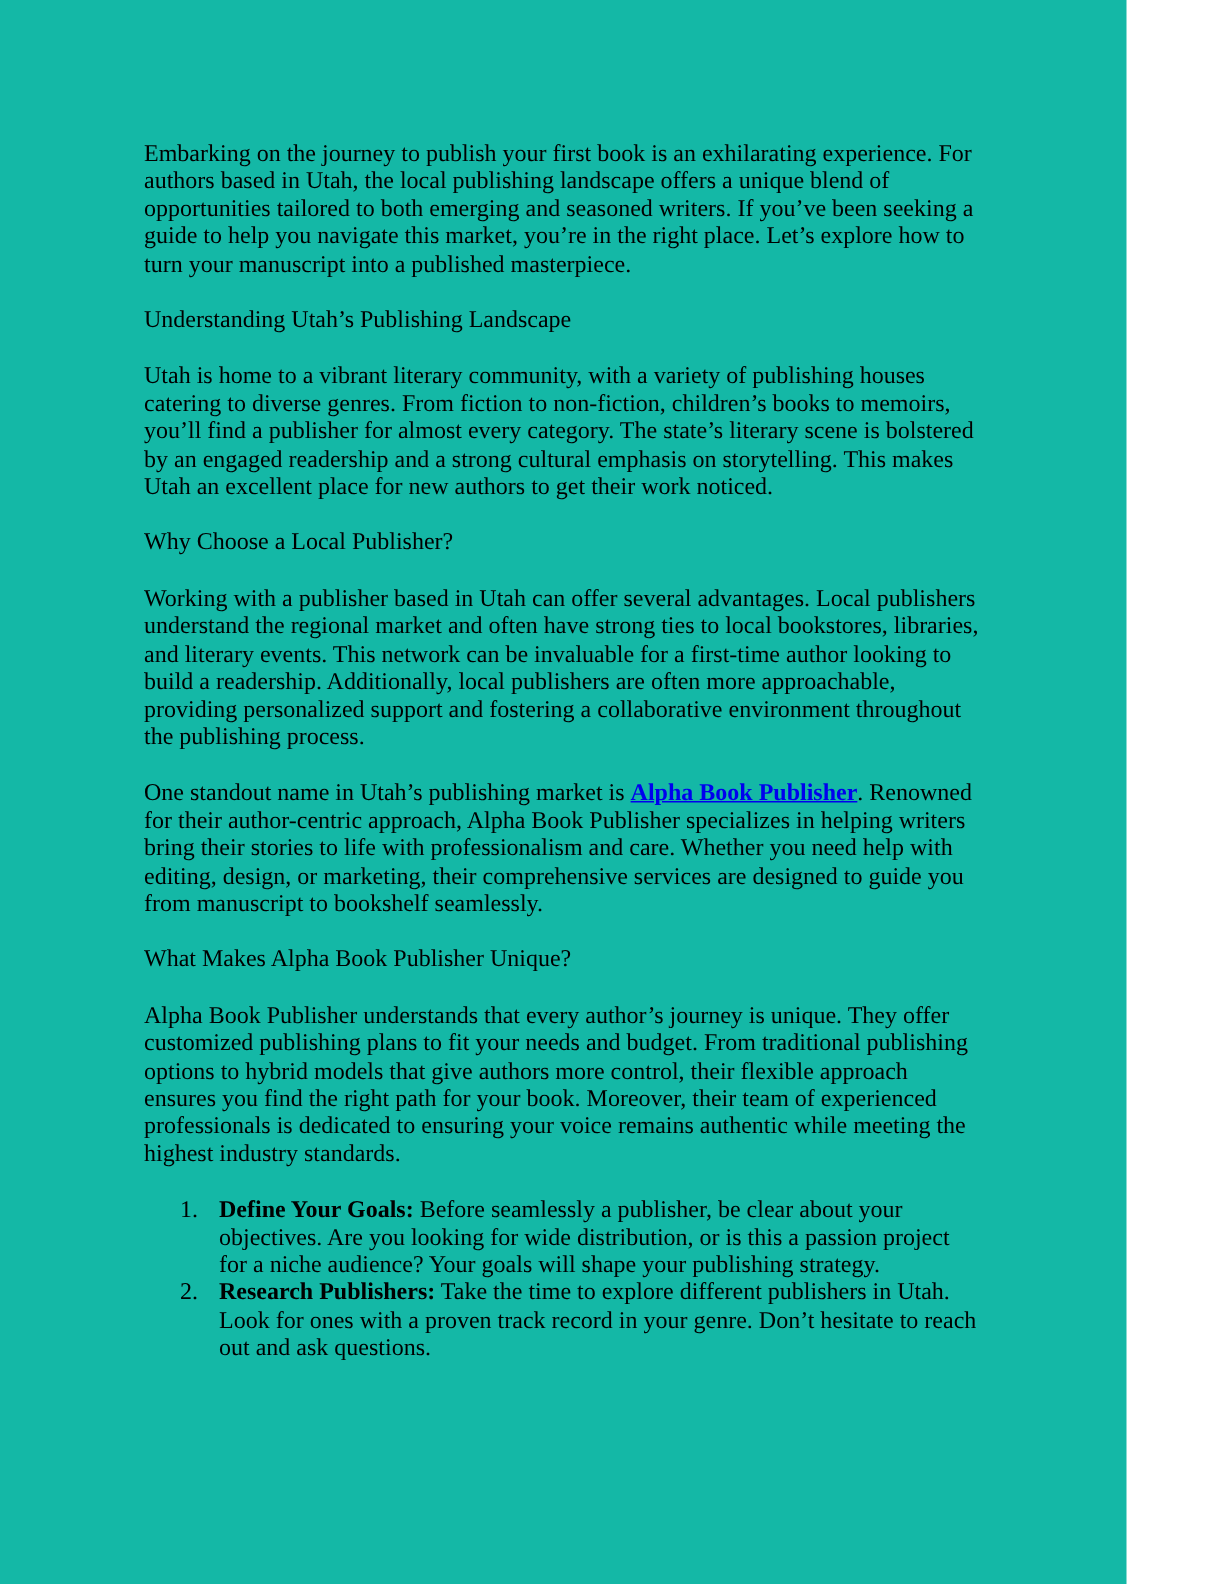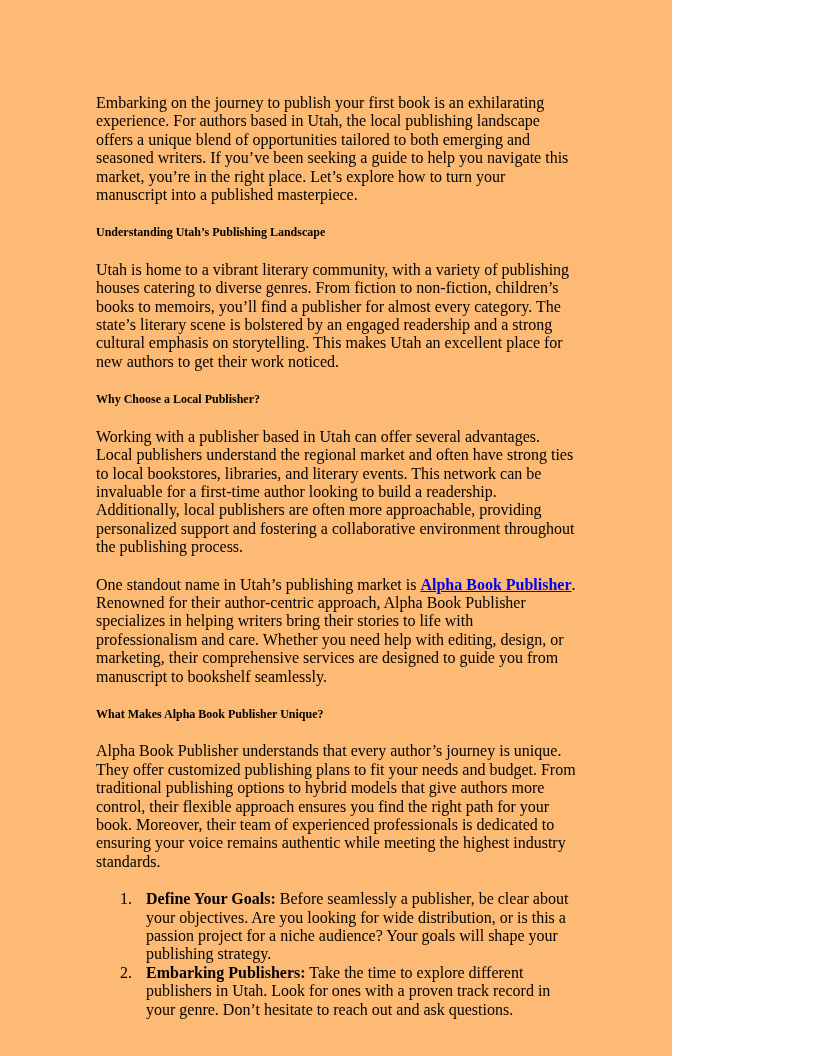--- a/index.html
+++ b/index.html
@@ -1,38 +1,38 @@
 <!DOCTYPE html>
 <html style="--link-color: #0000EE;"><head>
 <meta charset="utf-8">
 <style>
   html, body {
     margin: 0;
     padding: 0;
     background: #ffffff;
   }
   .page {
-    width: 672px;
+    width: 751px;
     height: 1056px;
     box-sizing: border-box;
     padding: 94px 96px 0 96px;
-    background: #fdba74;
+    background: #14b8a6;
     color: #000000;
     font-family: "Liberation Serif", serif;
     font-size: 16px;
     line-height: 18.4px;
     overflow: hidden;
   }
   .para {
     margin: 0 0 19px 0;
   }
   .heading {
     margin: 2px 0 19px 0;
-    font-size: 12px;
-    font-weight: bold;
+    font-size: 16px;
+    font-weight: normal;
     line-height: 18.4px;
   }
   ol.tips {
     list-style: none;
     margin: 0;
     padding: 0;
   }
   ol.tips li {
     position: relative;
     padding-left: 50px;
@@ -65,17 +65,17 @@
   <p class="para"><span>One standout name in Utah’s publishing market is </span><a class="doc-link" href="#">Alpha Book Publisher</a><span>. Renowned for their author-centric approach, Alpha Book Publisher specializes in helping writers bring their stories to life with professionalism and care. Whether you need help with editing, design, or marketing, their comprehensive services are designed to guide you from manuscript to bookshelf seamlessly.</span></p>
 
   <h3 class="heading">What Makes Alpha Book Publisher Unique?</h3>
   <p class="para">Alpha Book Publisher understands that every author’s journey is unique. They offer customized publishing plans to fit your needs and budget. From traditional publishing options to hybrid models that give authors more control, their flexible approach ensures you find the right path for your book. Moreover, their team of experienced professionals is dedicated to ensuring your voice remains authentic while meeting the highest industry standards.</p>
 
   <ol class="tips">
     <li>
       <span class="num">1.</span><strong>Define Your Goals:</strong><span> Before seamlessly a publisher, be clear about your objectives. Are you looking for wide distribution, or is this a passion project for a niche audience? Your goals will shape your publishing strategy.</span>
     </li>
     <li>
-      <span class="num">2.</span><strong>Embarking Publishers:</strong><span> Take the time to explore different publishers in Utah. Look for ones with a proven track record in your genre. Don’t hesitate to reach out and ask questions.</span>
+      <span class="num">2.</span><strong>Research Publishers:</strong><span> Take the time to explore different publishers in Utah. Look for ones with a proven track record in your genre. Don’t hesitate to reach out and ask questions.</span>
     </li>
   </ol>
 
 </div>
 
 </body></html>

